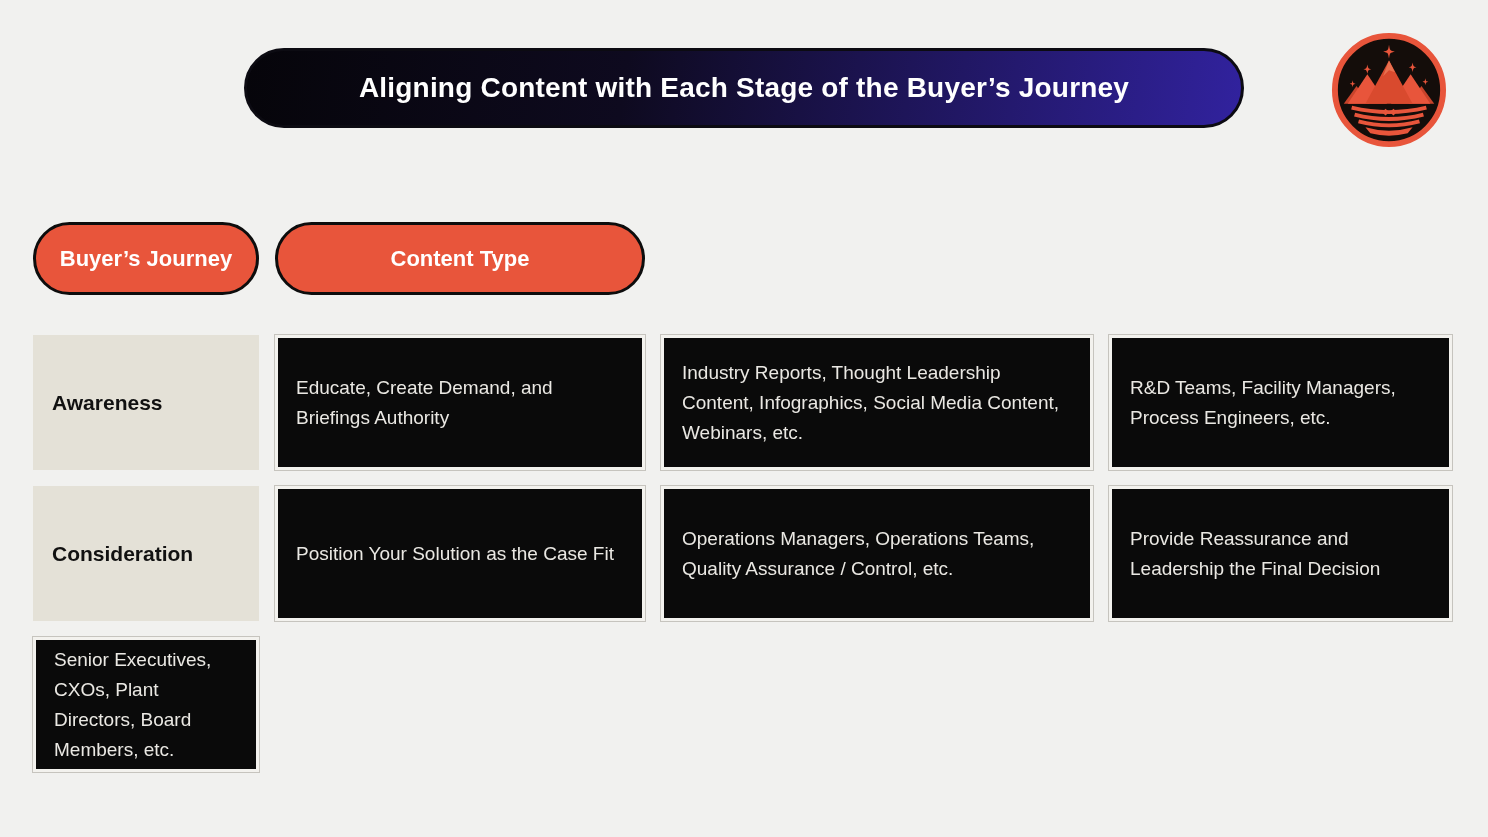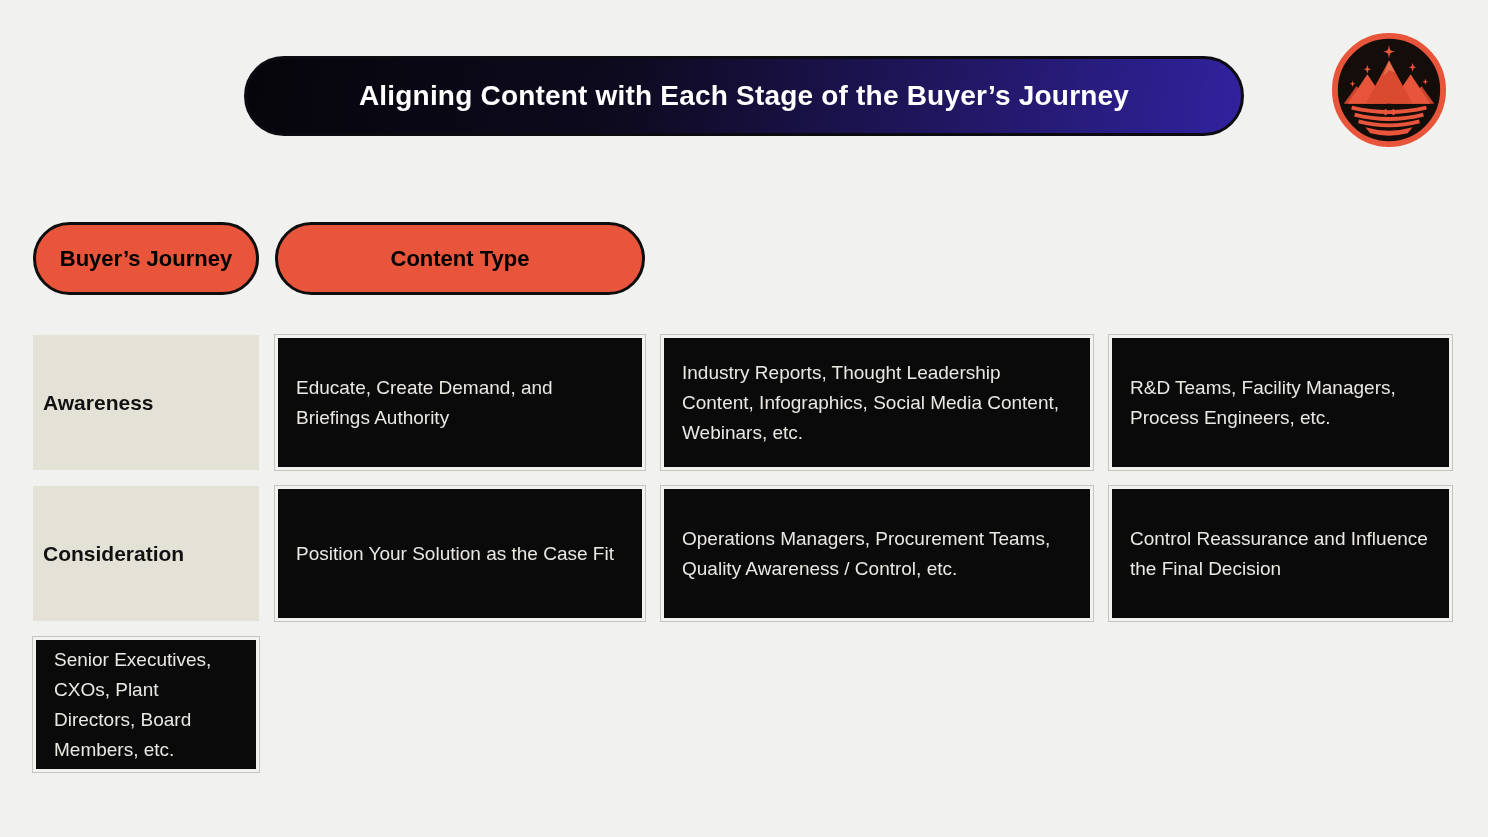--- a/index.html
+++ b/index.html
@@ -13,21 +13,21 @@
 
   
   .header { position: relative; height: 128px; }
   .title-pill {
     position: absolute;
     left: 244px; top: 48px;
     width: 1000px; height: 80px;
     border-radius: 42px;
     border: 3px solid #0C0B12;
     background: linear-gradient(98deg, #06050A 0%, #0E0A1F 38%, #31229E 100%);
-    display: flex; align-items: center; justify-content: center; margin-top: 8px;
+    display: flex; align-items: center; justify-content: center;
   }
   .title-pill span {
     color: #FFFFFF;
     font-size: 28px;
     font-weight: bold;
     letter-spacing: 0.2px;
   }
   .logo {
     position: absolute;
     left: 1330px; top: 31px;
@@ -43,30 +43,30 @@
   }
   .pills-row { margin-top: 94px; }
   .rows { margin-top: 40px; row-gap: 16px; }
 
   .col-pill {
     height: 73px;
     border-radius: 37px;
     background: #E8553B;
     border: 3px solid #0D0D0D;
     display: flex; align-items: center; justify-content: center;
-    color: #000000;
+    color: #ffffff;
     font-size: 22px;
     font-weight: bold;
   }
 
   .row-label {
     height: 135px;
     background: #E4E1D7;
     display: flex; align-items: center;
-    padding-left: 10px;
+    padding-left: 19px;
     color: #111111;
     font-size: 21px;
     font-weight: bold;
   }
 
   .cell {
     height: 135px;
     background: #0A0A0A;
     border: 3px solid #F3F2EE;
     box-shadow: 0 0 0 1px #C6C4BE;
@@ -138,22 +138,22 @@
     <span>R&amp;D Teams, Facility Managers, Process Engineers, etc.</span>
   </div>
 
   <div class="row-label">
     <span>Consideration</span>
   </div>
   <div class="cell">
     <span>Position Your Solution as the Case Fit</span>
   </div>
   <div class="cell">
-    <span>Operations Managers, Procurement Teams, Quality Awareness / Control, etc.</span>
+    <span>Operations Managers, Operations Teams, Quality Assurance / Control, etc.</span>
   </div>
 
   <div class="cell">
-    <span>Control Reassurance and Influence the Final Decision</span>
+    <span>Provide Reassurance and Leadership the Final Decision</span>
   </div>
   <div class="cell">
     <span>Senior Executives, CXOs, Plant Directors, Board Members, etc.</span>
   </div>
 </div>
 
 </body></html>

